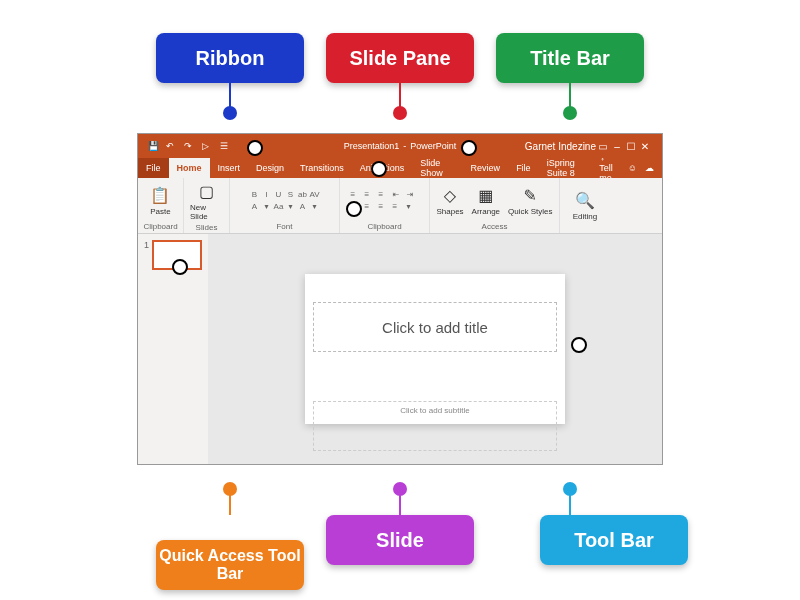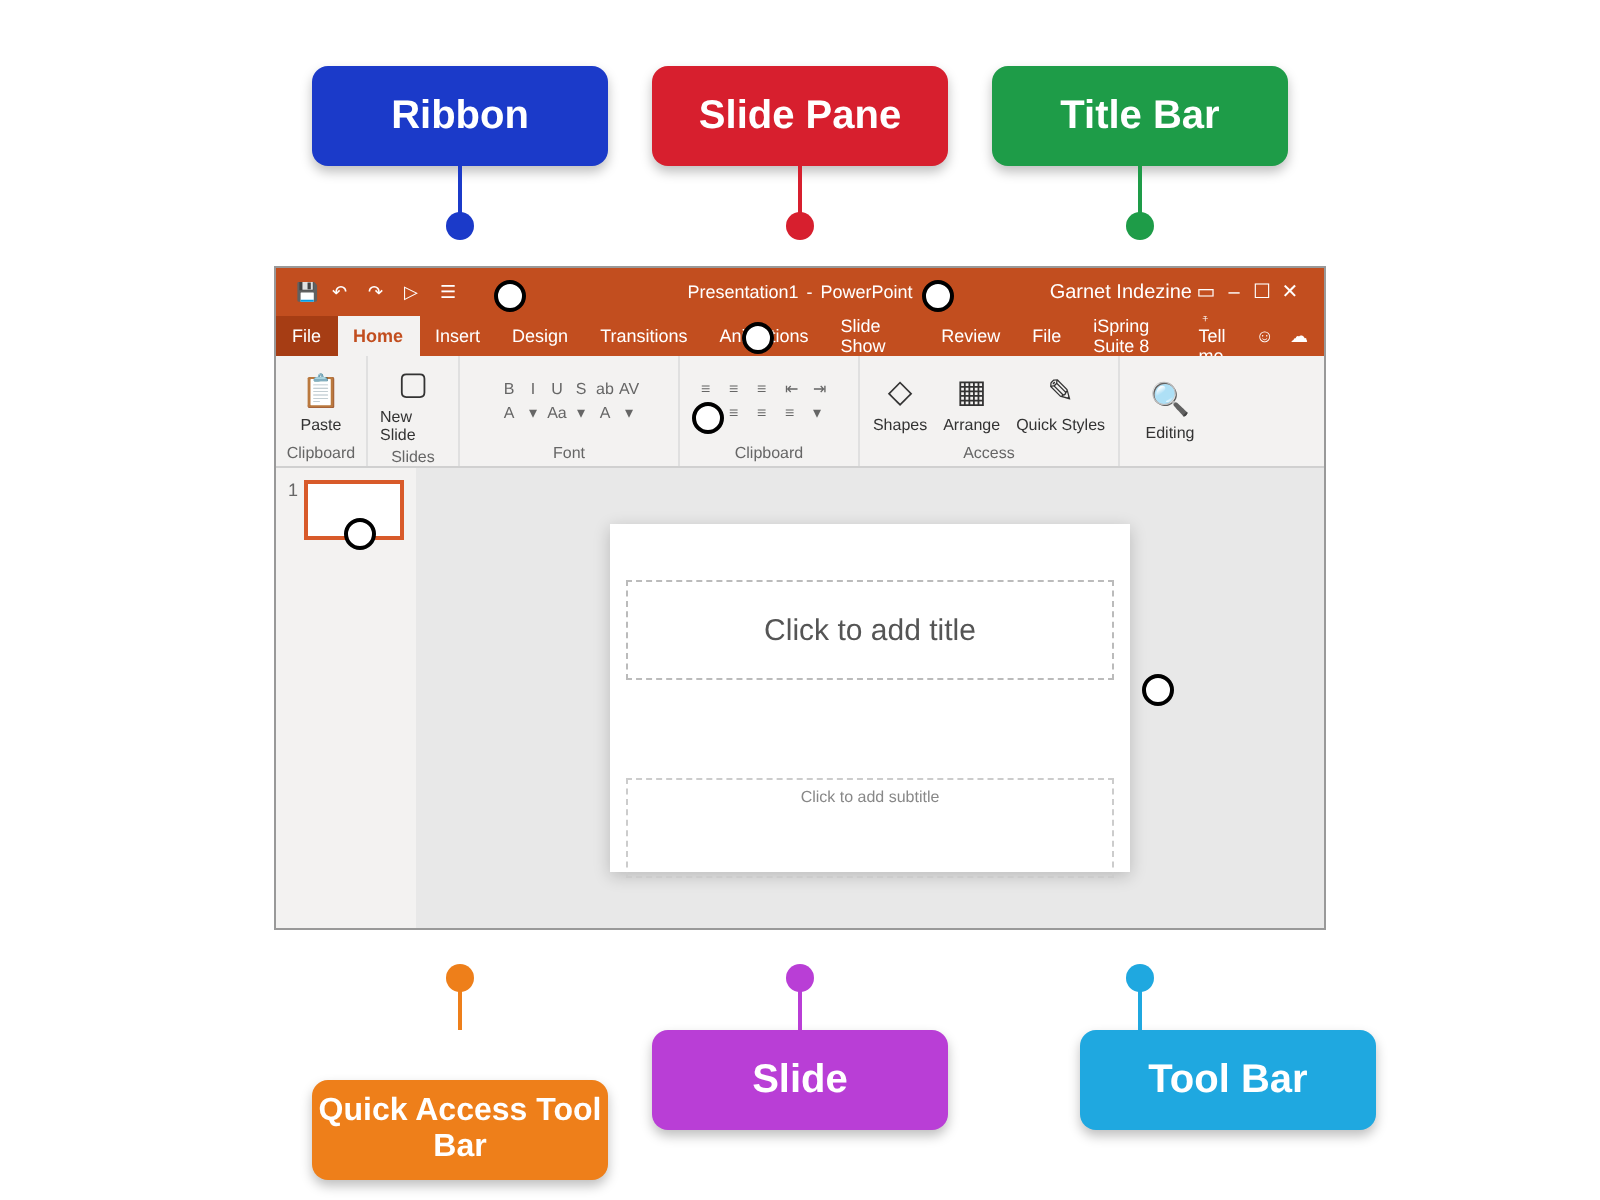--- a/index.html
+++ b/index.html
@@ -40,21 +40,21 @@
 .mini-grid span { text-align: center; }
 .para-grid { display: grid; grid-template-columns: repeat(5, 12px); grid-auto-rows: 10px; gap: 2px; font-size: 8px; color: #666; }
 
 
 .work { flex: 1; display: flex; background: #e8e8e8; }
 .thumbcol { width: 70px; background: #f3f2f1; padding: 6px; }
 .thumb-wrap { display: flex; gap: 3px; }
 .thumb-num { font-size: 9px; color: #666; }
 .thumb { width: 52px; height: 30px; background: #fff; border: 2px solid #d85a2a; }
 .canvas { flex: 1; display: flex; align-items: center; justify-content: center; position: relative; }
-.slide { width: 260px; height: 174px; background: #fff; box-shadow: 0 2px 8px rgba(0,0,0,.2); position: relative; }
+.slide { width: 260px; height: 150px; background: #fff; box-shadow: 0 2px 8px rgba(0,0,0,.2); position: relative; }
 .title-ph { position: absolute; left: 8px; right: 8px; top: 28px; height: 50px; border: 1px dashed #bbb; display: flex; align-items: center; justify-content: center; font-size: 15px; color: #555; }
 .sub-ph { position: absolute; left: 8px; right: 8px; top: 80px; height: 50px; border: 1px dashed #ccc; display: flex; align-items: flex-start; justify-content: center; padding-top: 4px; font-size: 8px; color: #888; margin-top: 47px; }
 
 
 .status { height: 16px; background: #f3f2f1; border-top: 1px solid #ddd; display: flex; align-items: center; font-size: 8px; color: #666; padding: 0 6px; gap: 10px; }
 .status .spacer { flex: 1; }
 .view-btns { display: flex; gap: 4px; }
 .view-btns span { width: 12px; height: 10px; border: 1px solid #aaa; display: inline-block; }
 .zoom-slider { width: 60px; height: 2px; background: #aaa; position: relative; }
 .zoom-slider::after { content: ''; position: absolute; left: 40%; top: -3px; width: 4px; height: 8px; background: #666; }

